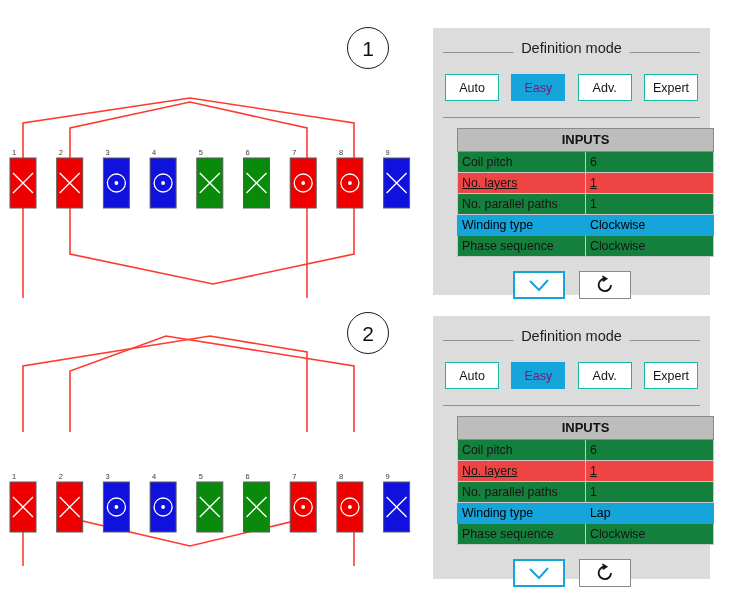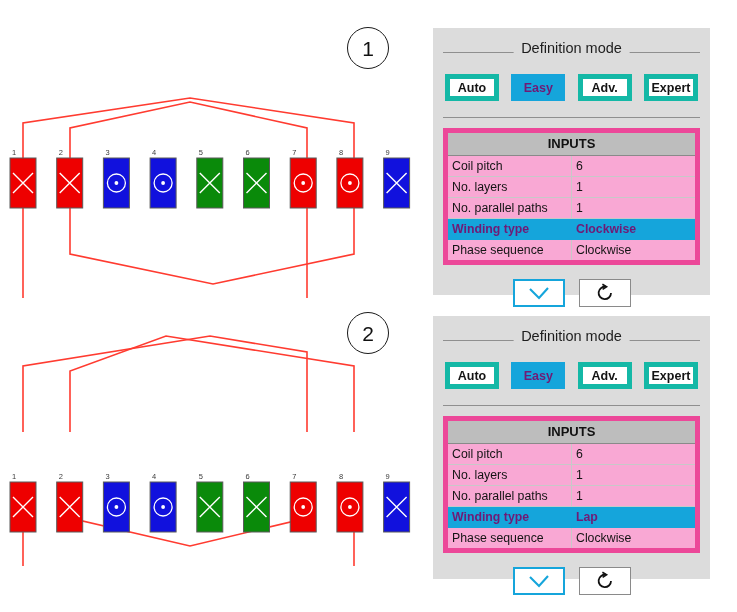--- a/index.html
+++ b/index.html
@@ -90,46 +90,45 @@
 
   .mode-buttons {
     display: flex;
     justify-content: space-between;
     margin: 8px 12px 0 12px;
   }
   .mode-btn {
     width: 54px;
     height: 27px;
     box-sizing: border-box;
-    border: 5px solid #14b8a6;
+    border: 1px solid #14b8a6;
     background: #ffffff;
     color: #141414;
     font-size: 12.5px;
     display: flex;
     align-items: center;
     justify-content: center;
     cursor: pointer;
     font-family: "Liberation Sans", sans-serif;
-    font-weight: bold;
   }
   .mode-btn.is-active {
     background: #15a5db;
     border-color: #15a5db;
     color: #701a75;
   }
 
   .panel-divider {
     height: 1px;
     background: #8f8f8f;
     margin: 16px 10px 0 10px;
   }
 
   .inputs-table {
-    margin: 10px 10px 0 10px;
-    border: 5px solid #ec4899;
+    margin: 10px 10px 0 24px;
+    border: 1px solid #ec4899;
     border-collapse: collapse;
     width: calc(100% - 20px);
     font-size: 12.3px;
     table-layout: fixed;
   }
   .inputs-table th {
     background: #bdbdbd;
     color: #111111;
     font-weight: bold;
     font-size: 13px;
@@ -139,27 +138,26 @@
   }
   .inputs-table td {
     border: 1px solid #c8c8c8;
     padding: 2px 4px;
     color: #141414;
     height: 16px;
     overflow: hidden;
     white-space: nowrap;
   }
   .inputs-table td.cell-label { width: 60%; }
-  .inputs-table tr.row-odd td { background: #f9a8d4; }
-  .inputs-table tr.row-even td { background: #f9a8d4; }
+  .inputs-table tr.row-odd td { background: #15803d; }
+  .inputs-table tr.row-even td { background: #ef4444; text-decoration: underline; }
   .inputs-table tr.row-selected td {
     background: #15a5db;
-    color: #701a75;
+    color: #000000;
     border-color: #15a5db;
-    font-weight: bold;
   }
 
   .action-buttons {
     display: flex;
     justify-content: center;
     gap: 14px;
     margin-top: 14px;
   }
   .action-btn {
     width: 52px;

